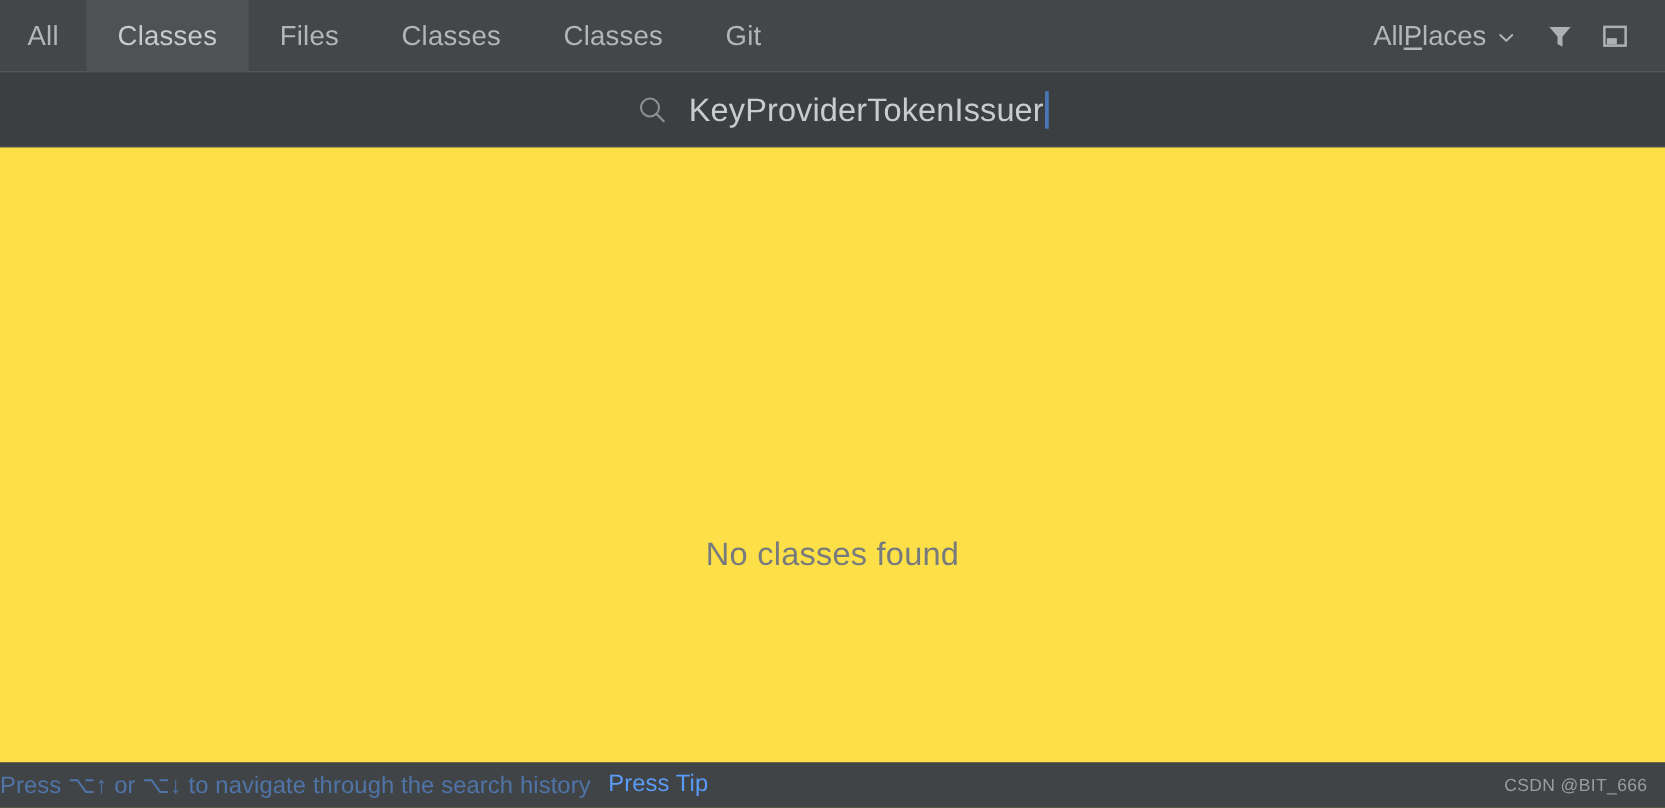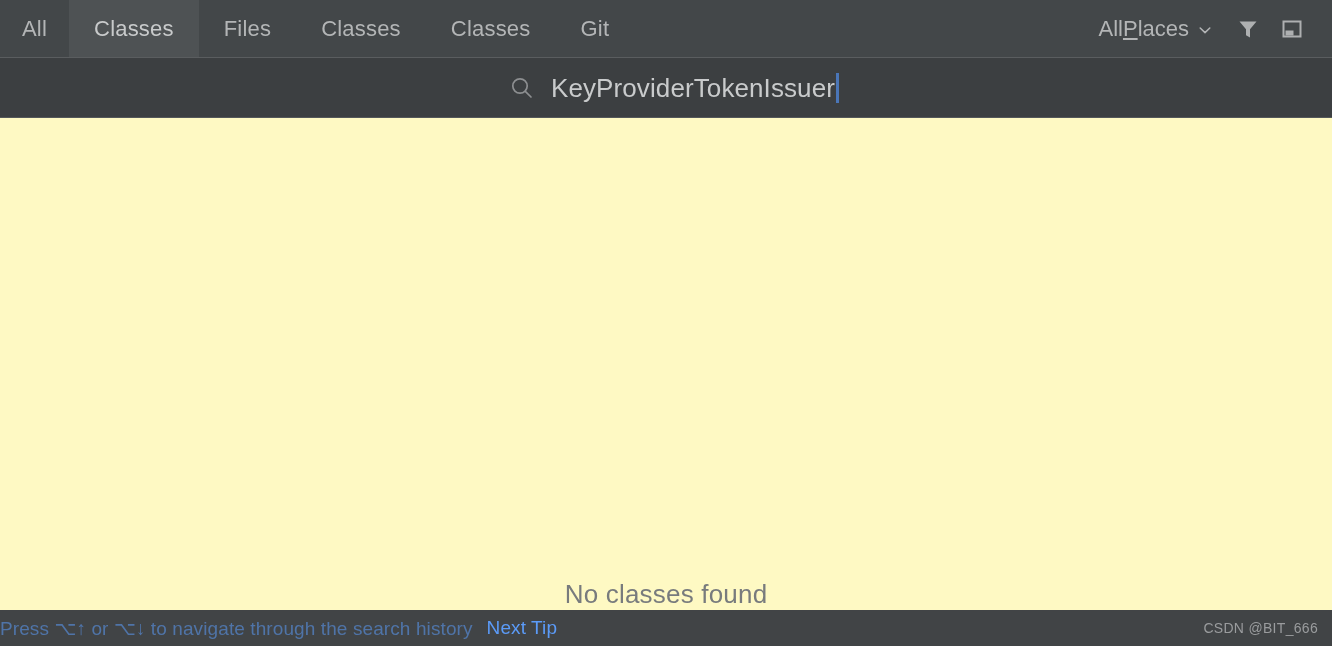--- a/index.html
+++ b/index.html
@@ -136,23 +136,23 @@
     width: 3px;
     height: 30px;
     background: #4a76b8;
     margin-left: 1px;
   }
 
   
   .results {
     flex: 1 1 auto;
     position: relative;
-    background: #fef9c3;
-    display: flex;
-    align-items: flex-end;
+    background: #fde047;
+    display: flex;
+    align-items: center;
     justify-content: center;
   }
 
   .empty-message {
     margin-top: 158px;
     font-size: 26px;
     color: #787b7d;
     letter-spacing: 0.2px;
     white-space: nowrap;
   }
@@ -265,17 +265,17 @@
       <span class="caret"></span>
     </div>
   </div>
 
   <div class="results">
     <div class="empty-message">No classes found</div>
   </div>
 
   <div class="statusbar">
     <span class="tip-text">Press ⌥↑ or ⌥↓ to navigate through the search history</span>
-    <span class="tip-link">Next Tip</span>
+    <span class="tip-link">Press Tip</span>
     <span class="watermark">CSDN @BIT_666</span>
   </div>
 
 </div>
 
 </body></html>

